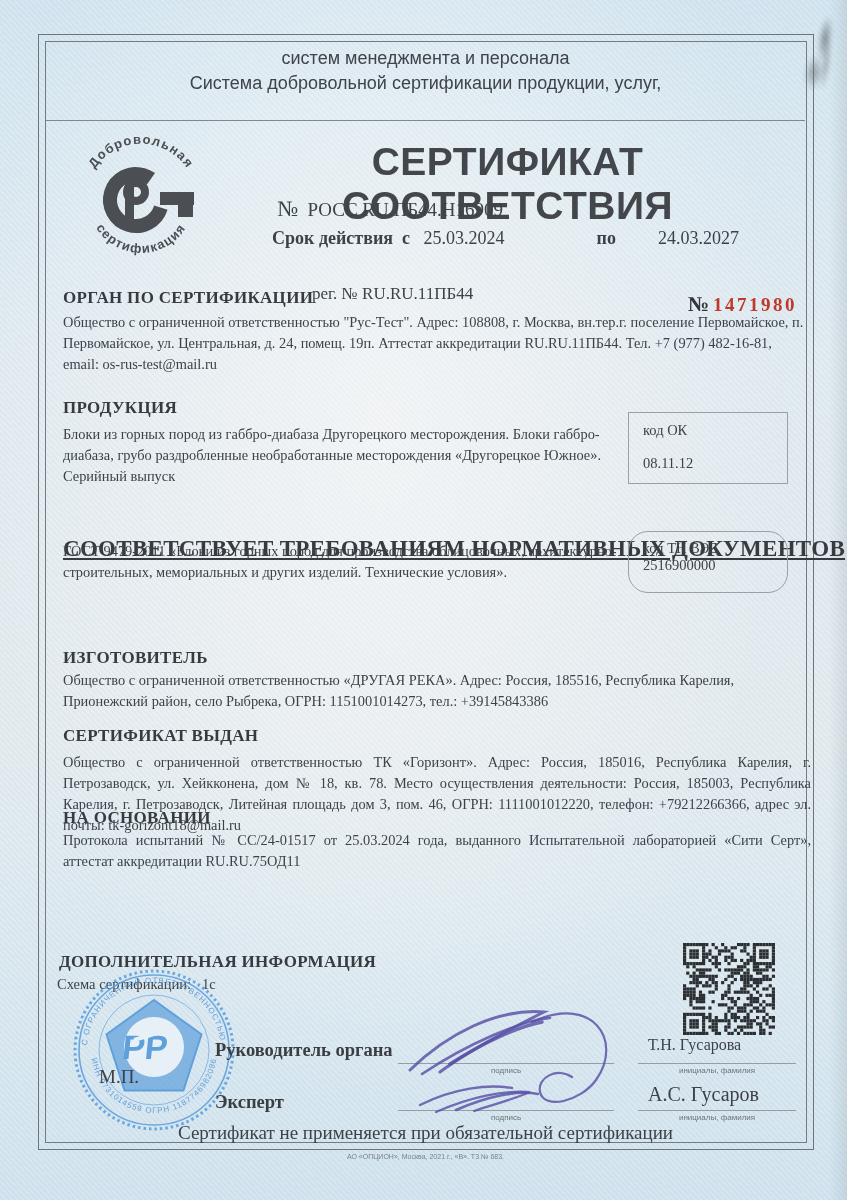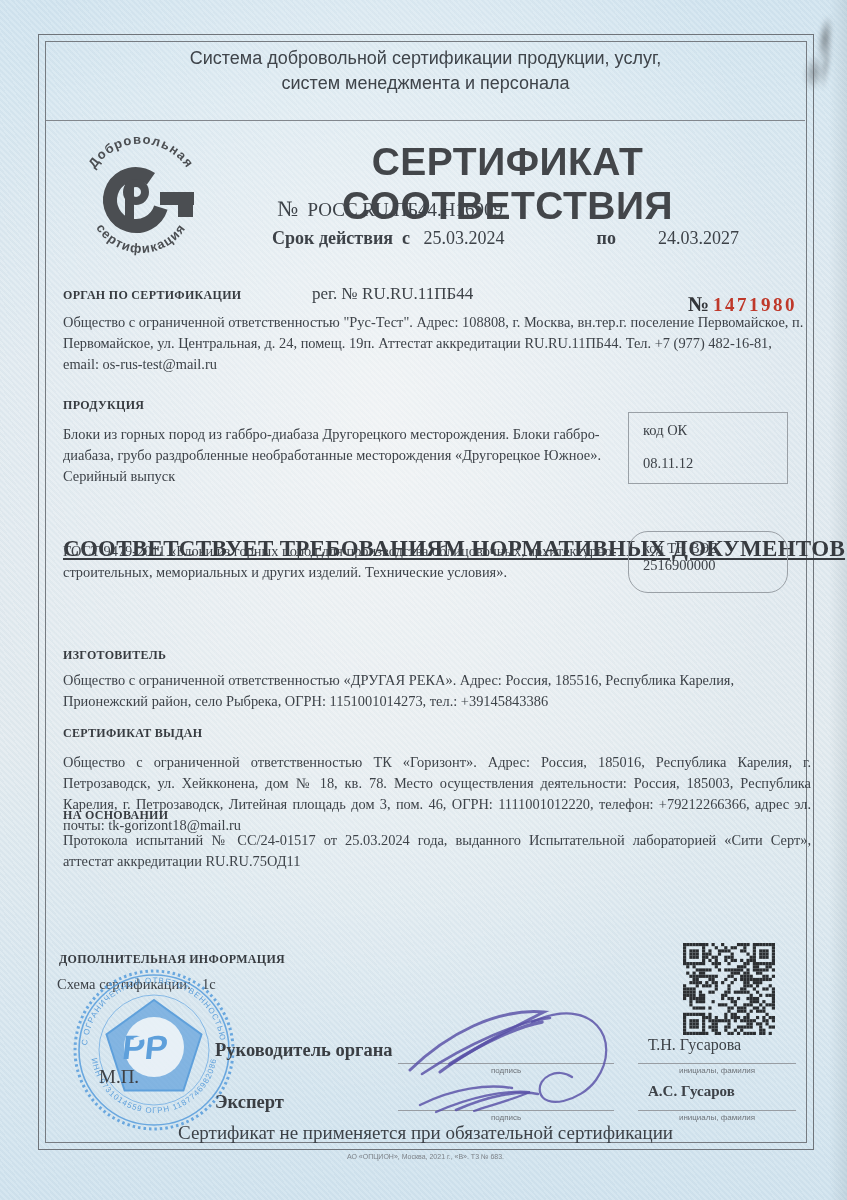--- a/index.html
+++ b/index.html
@@ -13,21 +13,21 @@
       linear-gradient(180deg,#d3e5f0 0%,#d8e8f1 8%,#e2ebf1 30%,#e4ecf0 62%,#d8e7f0 88%,#d2e4ef 100%);}
   .edge-shadow{position:absolute;top:0;right:0;width:18px;height:100%;
     background:linear-gradient(90deg,rgba(120,140,150,0),rgba(120,140,150,.18));}
   .border-outer{position:absolute;left:38px;top:34px;width:774px;height:1114px;
     border:1.6px solid #6f747a;}
   .border-inner{position:absolute;left:45px;top:41px;width:760px;height:1100px;
     border:1.4px solid #767b81;}
   .hdr-sep{position:absolute;left:46px;top:120px;width:759px;border-top:1.3px solid #82878d;}
   .abs{position:absolute;}
   .hd-sans{font-family:"Liberation Sans",sans-serif;color:#3f444a;}
-  .heading{font-weight:bold;font-size:12px;color:#373b40;letter-spacing:.3px;}
+  .heading{font-weight:bold;font-size:17px;color:#373b40;letter-spacing:.3px;}
   .body-text{font-size:14.4px;line-height:21px;color:#3d4248;}
   .codebox{position:absolute;border:1px solid #9aa0a6;color:#3d4248;}
   .codebox .cl{font-size:14.5px;}
   .smallcap{font-size:8px;color:#6f747a;text-align:center;font-family:"Liberation Sans",sans-serif;}
   .sigline{border-bottom:1px solid #989da3;height:0;}
   .red-no{color:#bf382a;letter-spacing:2.5px;font-size:19px;font-weight:bold;}
   .smudge{position:absolute;left:796px;top:8px;width:44px;height:100px;filter:blur(2px);opacity:.8;
     background:
       radial-gradient(ellipse 10px 34px at 60% 30%, rgba(45,48,52,.65), rgba(45,48,52,0) 70%),
       radial-gradient(ellipse 14px 26px at 45% 65%, rgba(45,48,52,.5), rgba(45,48,52,0) 70%),
@@ -39,22 +39,22 @@
 <body>
 
 <div class="paper"></div>
 <div class="edge-shadow"></div>
 <div class="smudge"></div>
 <div class="border-outer"></div>
 <div class="border-inner"></div>
 <div class="hdr-sep"></div>
 
 <div class="abs hd-sans" style="left:46px;top:46px;width:759px;text-align:center;font-size:18px;line-height:25px;">
+  <div>систем менеджмента и персонала</div>
   <div>Система добровольной сертификации продукции, услуг,</div>
-  <div>систем менеджмента и персонала</div>
 </div>
 
 <div class="abs" style="left:74px;top:132px;">
   <svg width="134" height="128" viewBox="0 0 134 128">
     <defs>
       <path id="arcTop" d="M 14,52 A 55,55 0 0 1 120,52" fill="none"></path>
       <path id="arcBot" d="M 18,88 A 53,53 0 0 0 116,88" fill="none"></path>
     </defs>
     <text font-size="13" font-weight="bold" fill="#4b4e52" letter-spacing="1.2">
       <textPath href="#arcTop" startOffset="50%" text-anchor="middle">Добровольная</textPath>
@@ -571,21 +571,21 @@
 <div class="abs" style="left:215px;top:1040px;font-size:18.5px;font-weight:bold;color:#3a3e43;">Руководитель органа</div>
 <div class="abs sigline" style="left:398px;top:1063px;width:216px;"></div>
 <div class="abs smallcap" style="left:398px;top:1066px;width:216px;">подпись</div>
 <div class="abs" style="left:648px;top:1036px;font-size:16px;color:#3d4248;">Т.Н. Гусарова</div>
 <div class="abs sigline" style="left:638px;top:1063px;width:158px;"></div>
 <div class="abs smallcap" style="left:638px;top:1066px;width:158px;">инициалы, фамилия</div>
 
 <div class="abs" style="left:215px;top:1092px;font-size:18.5px;font-weight:bold;color:#3a3e43;">Эксперт</div>
 <div class="abs sigline" style="left:398px;top:1110px;width:216px;"></div>
 <div class="abs smallcap" style="left:398px;top:1113px;width:216px;">подпись</div>
-<div class="abs" style="left:648px;top:1083px;font-size:15px;color:#3d4248;font-weight:bold;">А.С. Гусаров</div>
+<div class="abs" style="left:648px;top:1083px;font-size:20px;color:#3d4248;">А.С. Гусаров</div>
 <div class="abs sigline" style="left:638px;top:1110px;width:158px;"></div>
 <div class="abs smallcap" style="left:638px;top:1113px;width:158px;">инициалы, фамилия</div>
 
 <svg class="abs" style="left:392px;top:992px;" width="252" height="136" viewBox="0 0 252 136">
   <g fill="none" stroke="#584fa6" stroke-opacity=".82" stroke-linecap="round">
     <path d="M18,78 C55,42 105,16 152,20 C120,36 75,60 48,80" stroke-width="3"></path>
     <path d="M30,82 C75,52 130,28 158,26" stroke-width="2.6"></path>
     <path d="M58,72 C92,50 128,34 150,30" stroke-width="3.4"></path>
     <path d="M140,30 C200,2 232,48 204,88 C188,110 152,118 148,100 C145,85 166,75 180,85" stroke-width="2.2"></path>
     <path d="M28,113 C62,96 96,92 120,96" stroke-width="2.4"></path>

